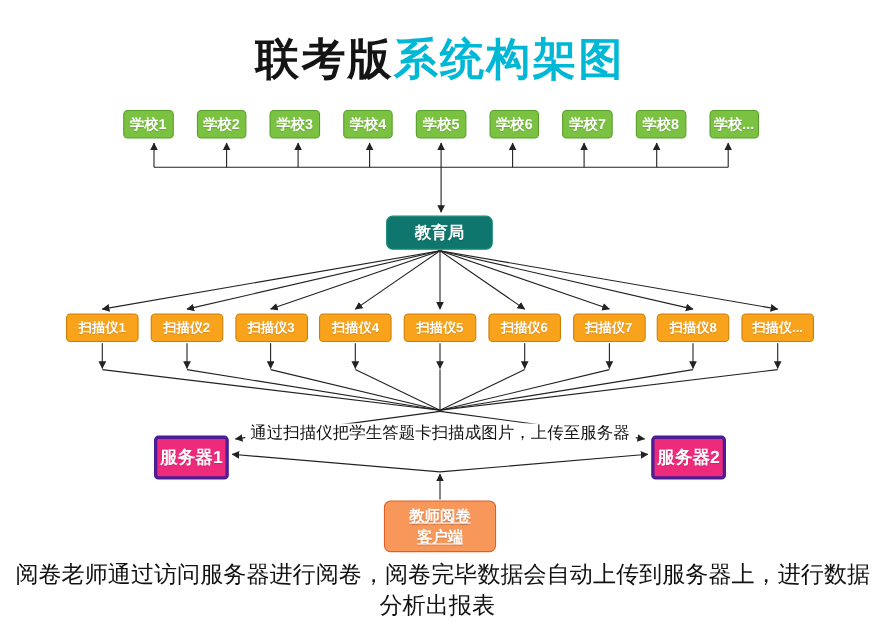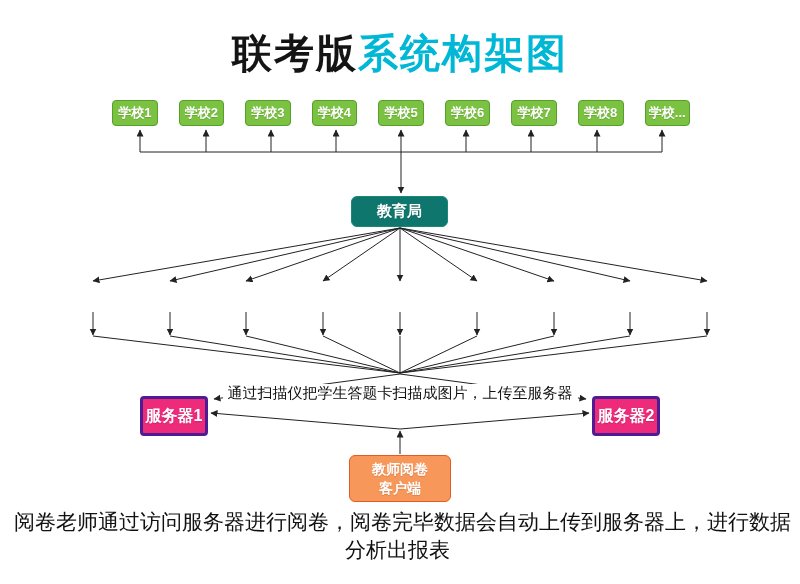--- a/index.html
+++ b/index.html
@@ -38,21 +38,21 @@
   .server{
     position:absolute;width:68px;height:40px;background:#ee2a7b;
     border:3px solid #4c1d95;font-size:16px;z-index:2;
   }
   #server1{left:140px;top:396px;}
   #server2{left:592px;top:396px;}
 
   .client{
     position:absolute;left:349px;top:455px;width:102px;height:47px;
     background:#f8975a;border:1px solid #e25c25;border-radius:6px;
-    font-size:14px;flex-direction:column;line-height:1.35;z-index:2;
+    font-size:14px;flex-direction:column;line-height:1.35;z-index:2;text-decoration:underline;
   }
 
   .note{
     position:absolute;left:0;width:100%;text-align:center;
     font-size:15px;color:#111;z-index:2;font-weight:normal;
   }
   .note span{background:#ffffff;padding:0 5px;}
   #note-schools{top:167px;}
   #note-scanners{top:384px;}
   #note-footer{top:508px;font-size:21px;}
@@ -136,20 +136,31 @@
     <div class="box school">学校5</div>
     <div class="box school">学校6</div>
     <div class="box school">学校7</div>
     <div class="box school">学校8</div>
     <div class="box school">学校...</div>
   </div>
 
 
   <div class="box bureau">教育局</div>
 
+  <div class="scanners-row">
+    <div class="box scanner">扫描仪1</div>
+    <div class="box scanner">扫描仪2</div>
+    <div class="box scanner">扫描仪3</div>
+    <div class="box scanner">扫描仪4</div>
+    <div class="box scanner">扫描仪5</div>
+    <div class="box scanner">扫描仪6</div>
+    <div class="box scanner">扫描仪7</div>
+    <div class="box scanner">扫描仪8</div>
+    <div class="box scanner">扫描仪...</div>
+  </div>
 
   <div class="note" id="note-scanners">
     <span>通过扫描仪把学生答题卡扫描成图片，上传至服务器</span>
   </div>
 
   <div class="box server" id="server1">服务器1</div>
   <div class="box server" id="server2">服务器2</div>
 
   <div class="box client">
     <span>教师阅卷</span>

